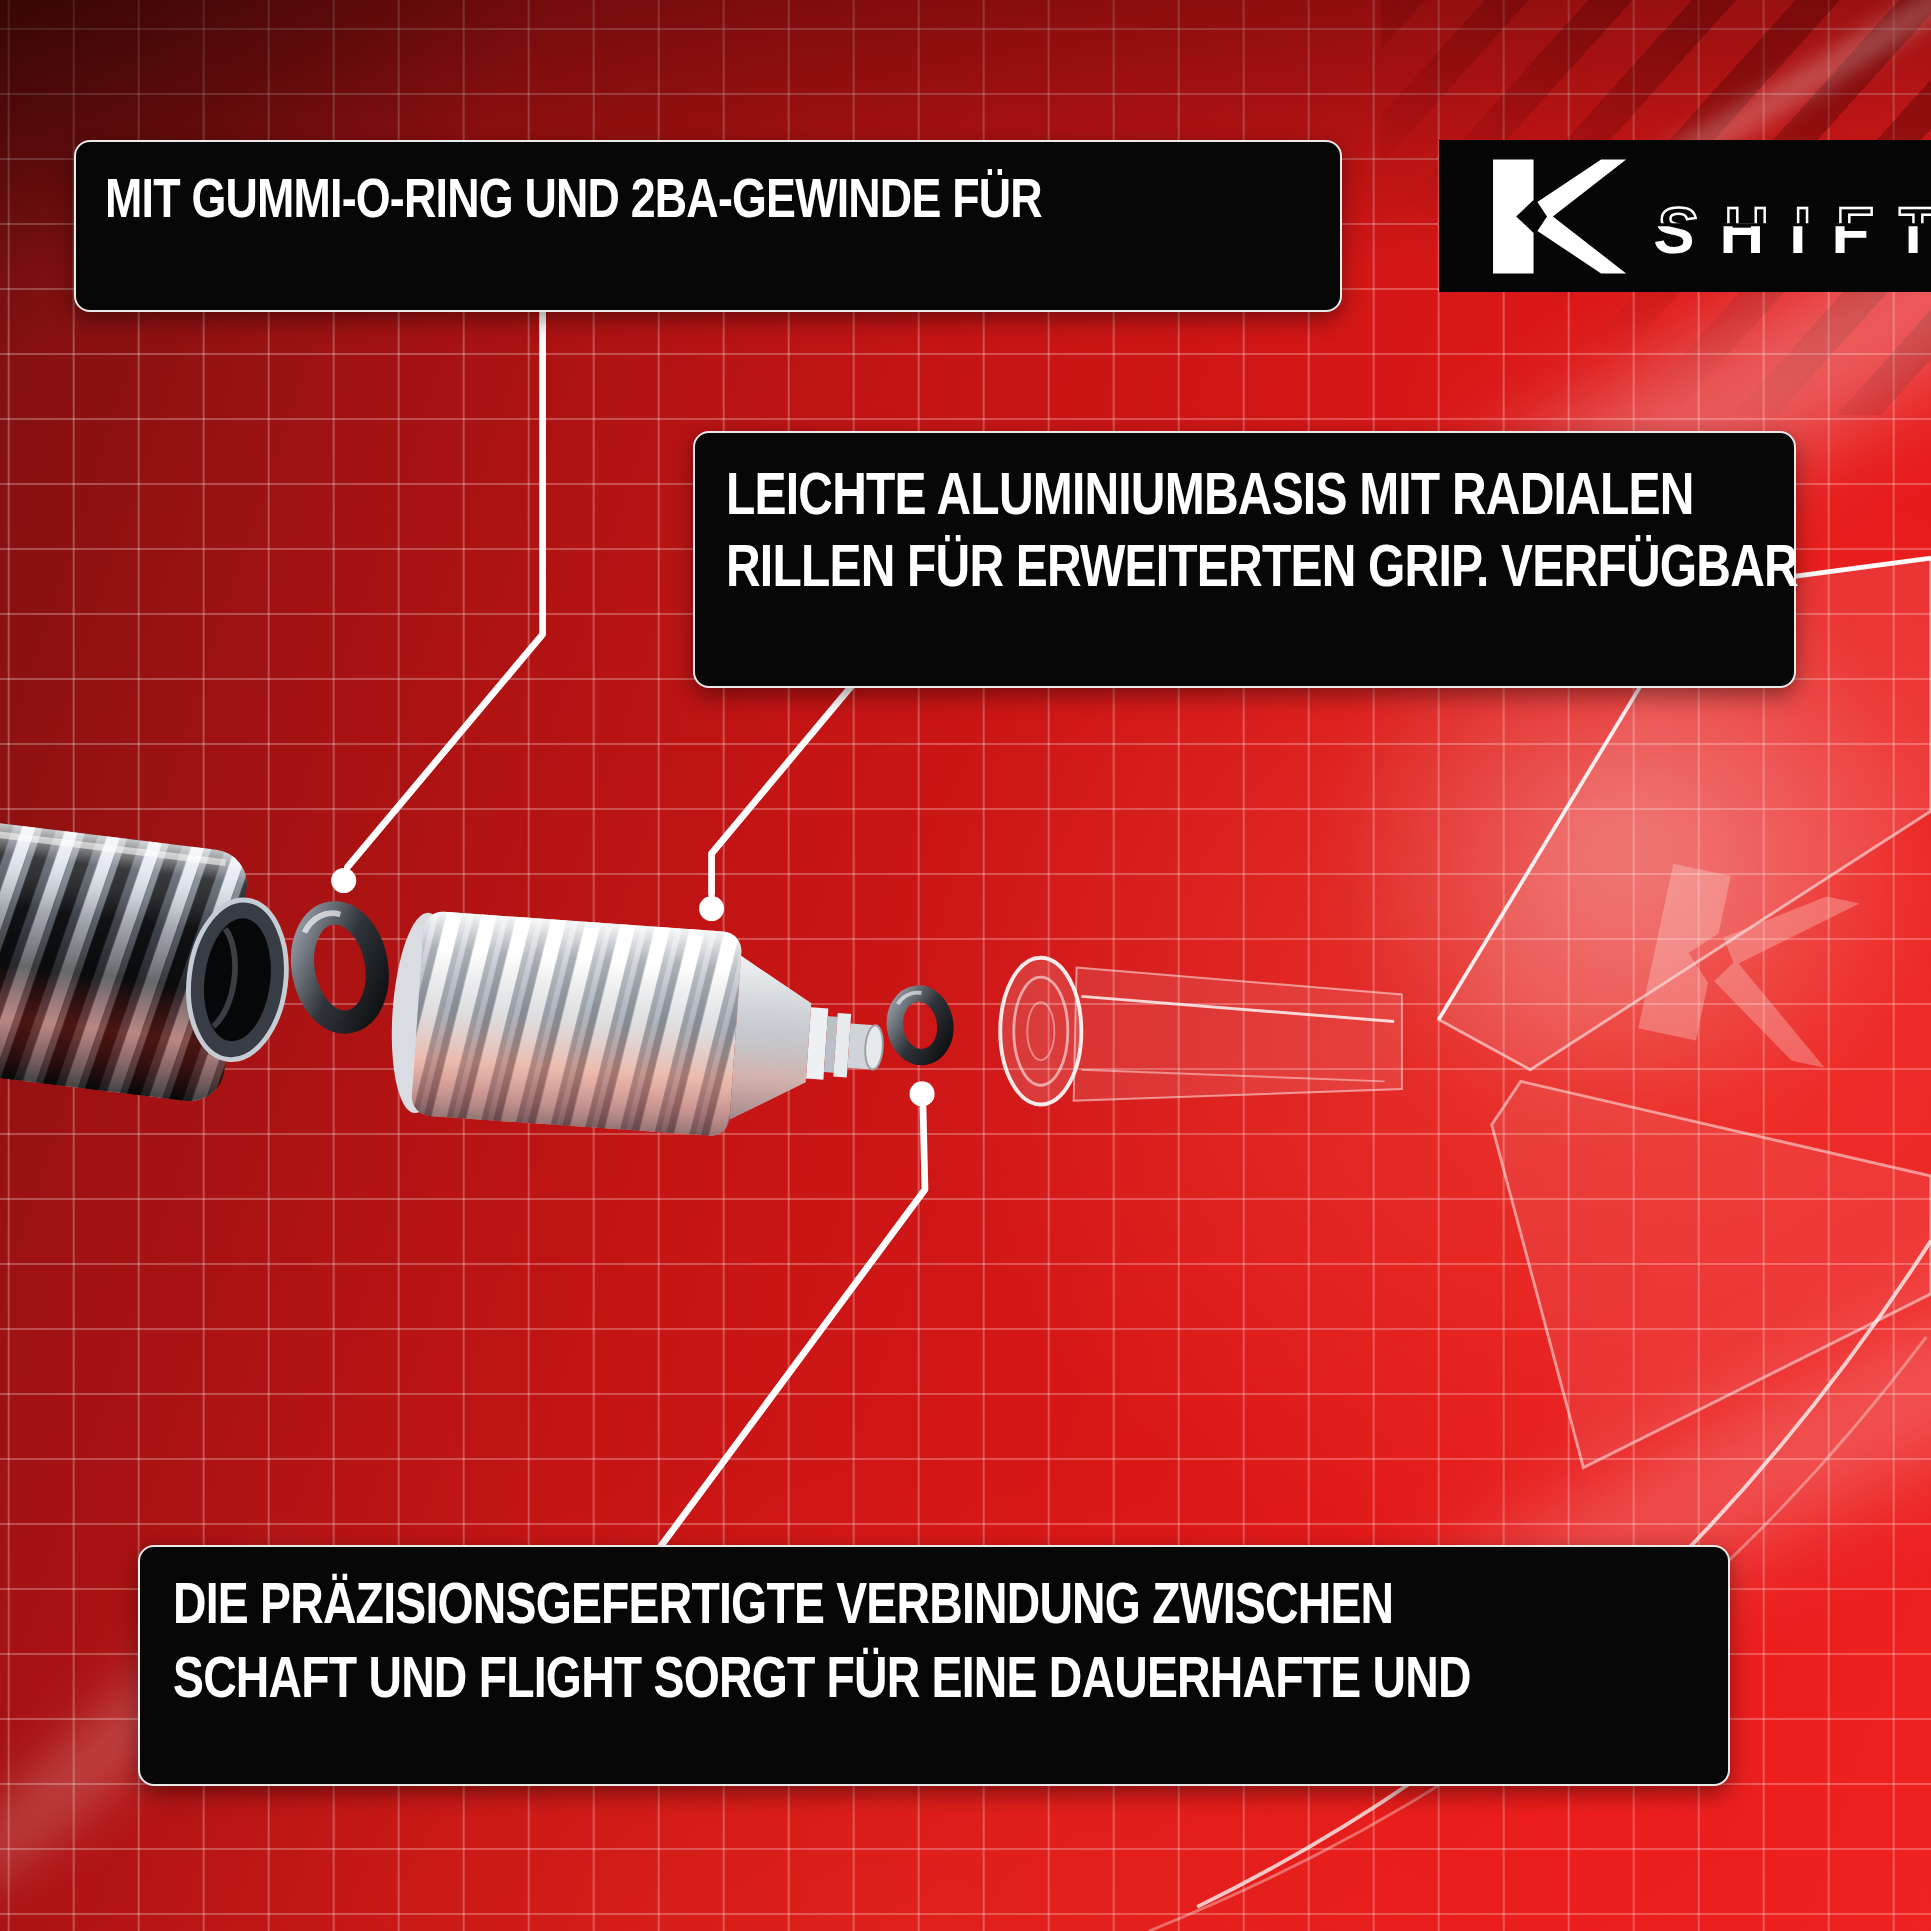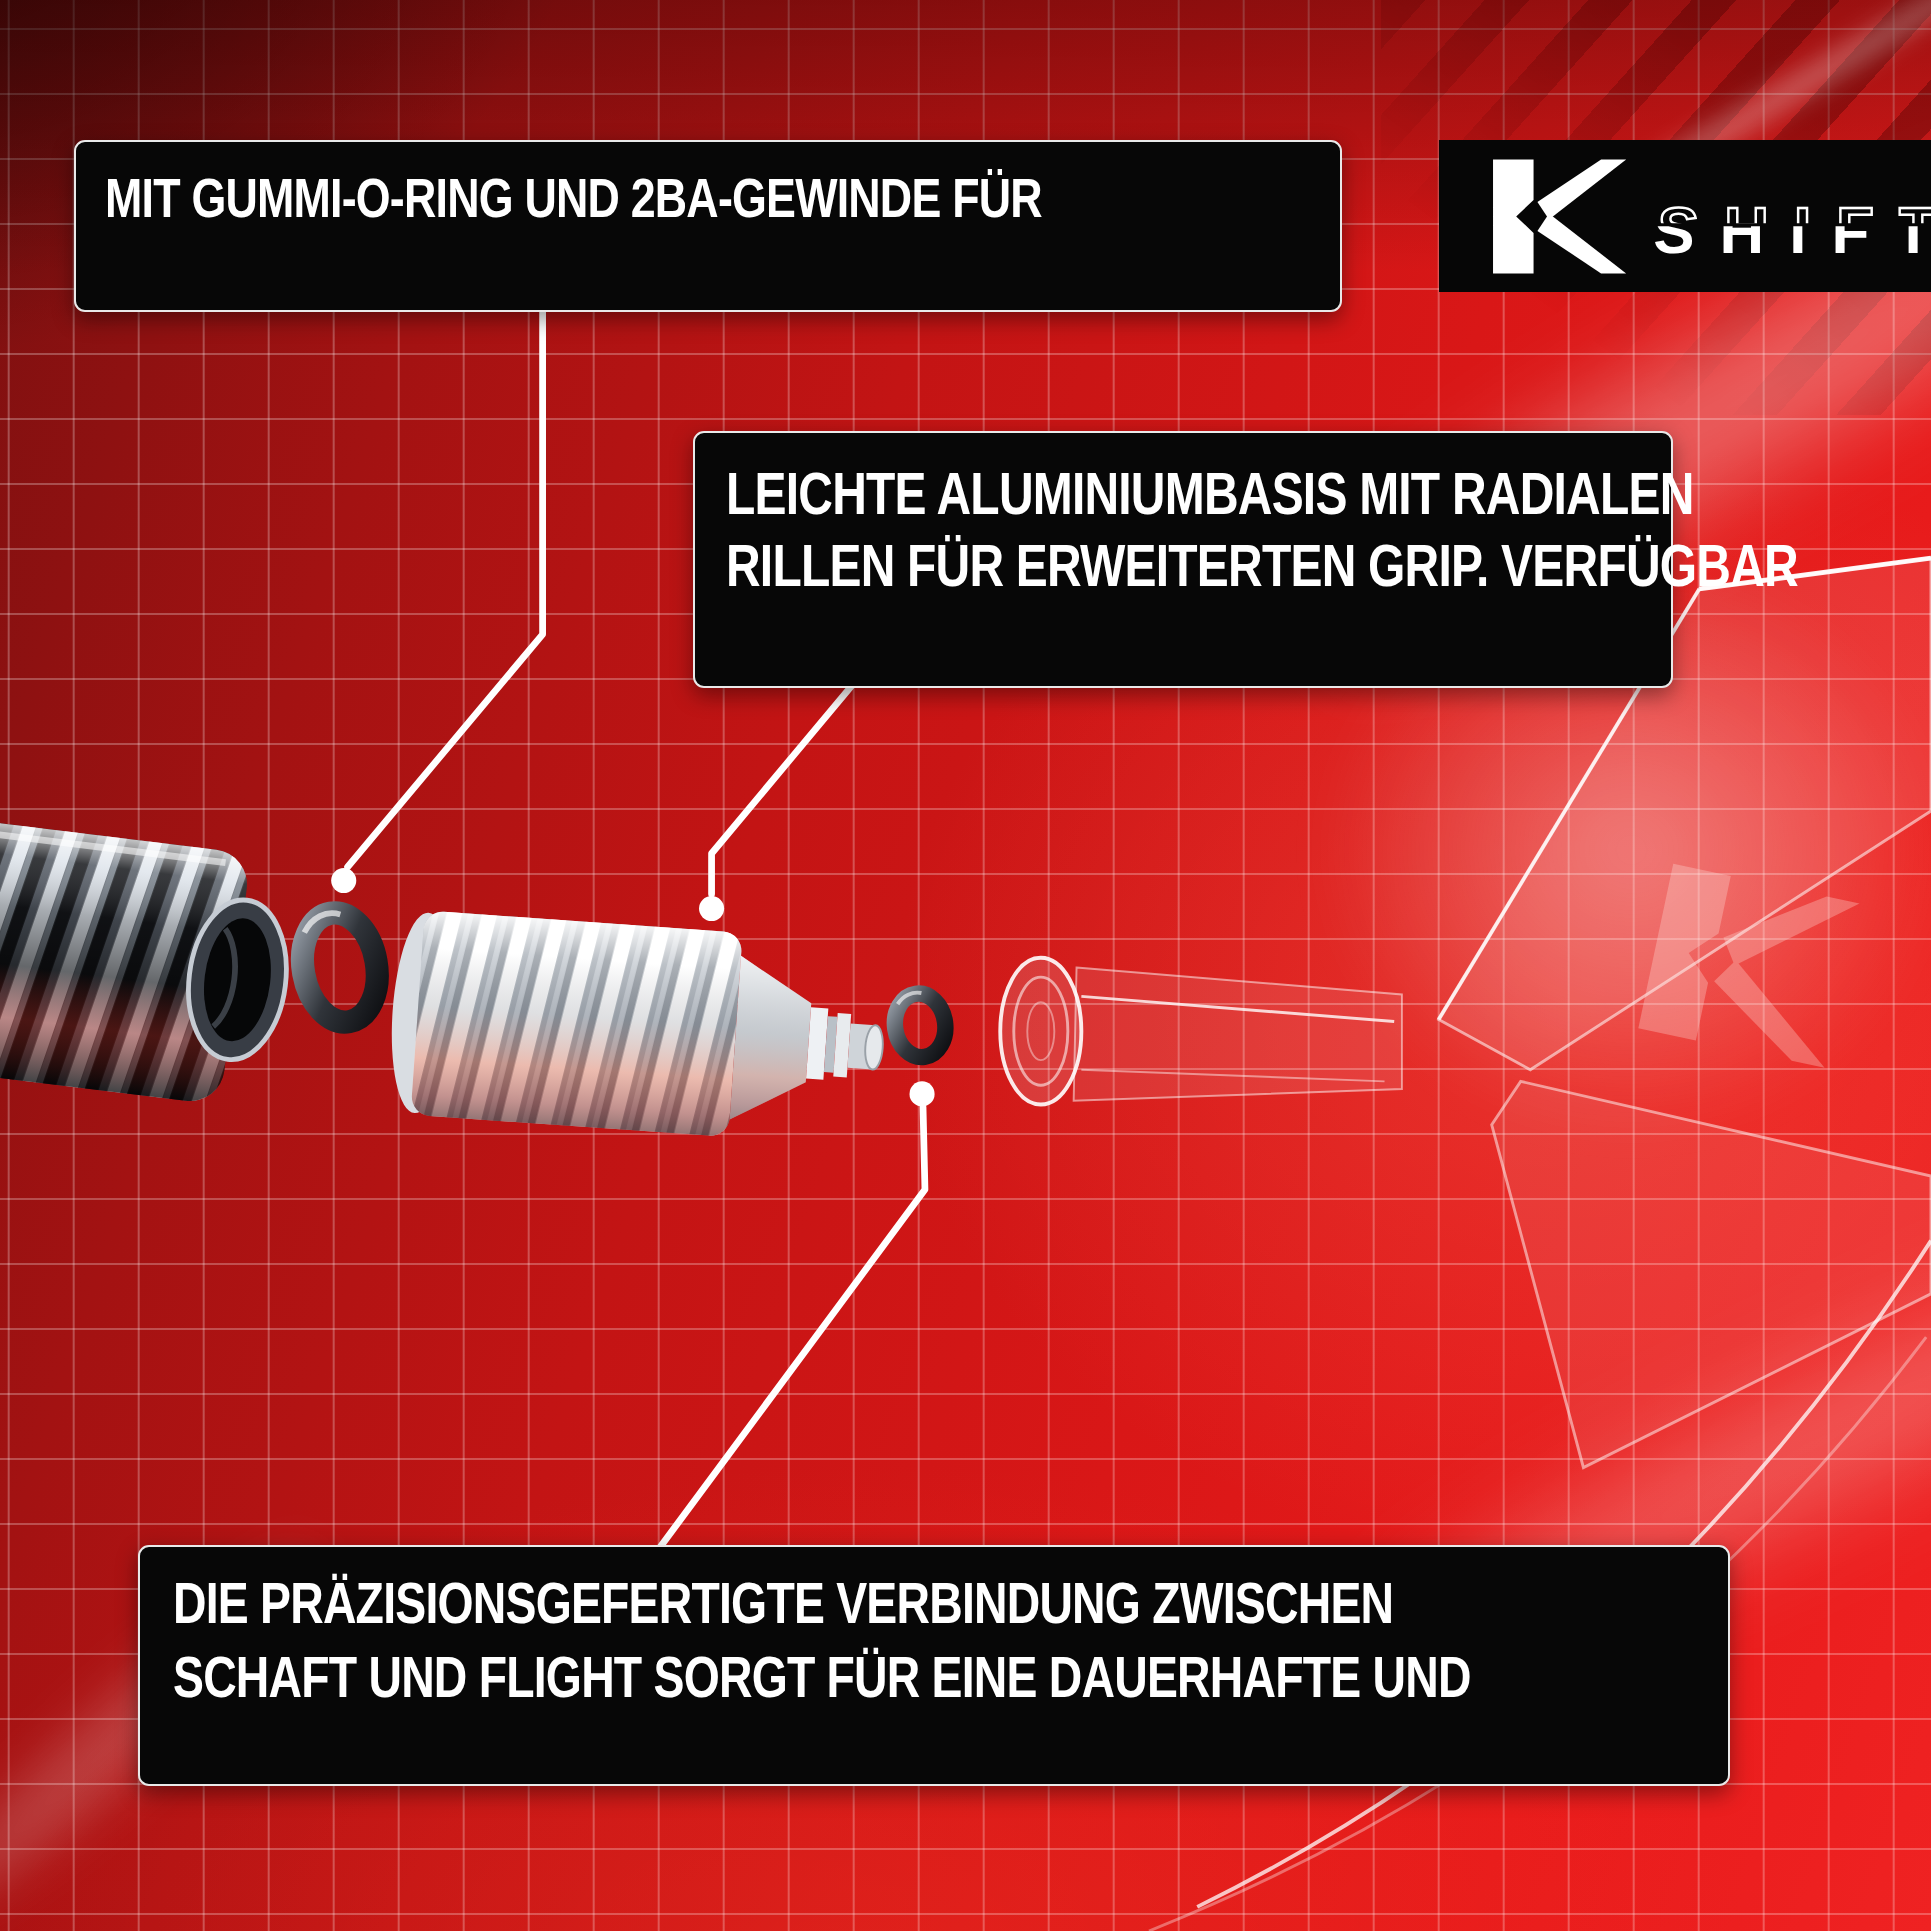--- a/index.html
+++ b/index.html
@@ -35,28 +35,28 @@
   .beam.b3{left:1352px;top:1381px;width:927px;height:126px;transform:rotate(-26deg);
     background:rgba(255,255,255,0.24);filter:blur(46px);}
   .beam.b4{left:-126px;top:1699px;width:502px;height:68px;transform:rotate(-42deg);
     background:rgba(255,255,255,0.20);filter:blur(25px);}
   .beam.b5{left:1468px;top:87px;width:618px;height:25px;transform:rotate(-31deg);
     background:rgba(255,255,255,0.30);filter:blur(11.6px);}
 
   .art{position:absolute;left:0;top:0;}
 
   
-  .cbox{position:absolute;background:#070707;border:2.9px solid #e9e9e9;border-radius:11px;
+  .cbox{position:absolute;background:#070707;border:2.9px solid #e9e9e9;border-radius:16px;
         box-shadow:0 7.7px 21px rgba(0,0,0,0.40);color:#fff;box-sizing:border-box;}
   .cbox .line{white-space:nowrap;}
   .cond{display:inline-block;transform:scaleX(0.80);transform-origin:0 50%;
         font-weight:700;letter-spacing:-1px;}
   .box1{left:74px;top:140px;width:1268px;height:172px;padding:21px 0 0 29px;
         font-size:56px;line-height:70px;}
-  .box2{left:693px;top:431px;width:980px;height:257px;padding:25px 0 0 31px;
+  .box2{left:693px;top:431px;width:1103px;height:257px;padding:25px 0 0 31px;
         font-size:60px;line-height:72px;}
   .box3{left:138px;top:1545px;width:1592px;height:241px;padding:19.3px 0 0 33px;
         font-size:58px;line-height:74px;}
 
   
   .logo{position:absolute;left:1439px;top:140px;width:494px;height:152px;background:#060606;}
 </style>
 </head>
 <body>
 

